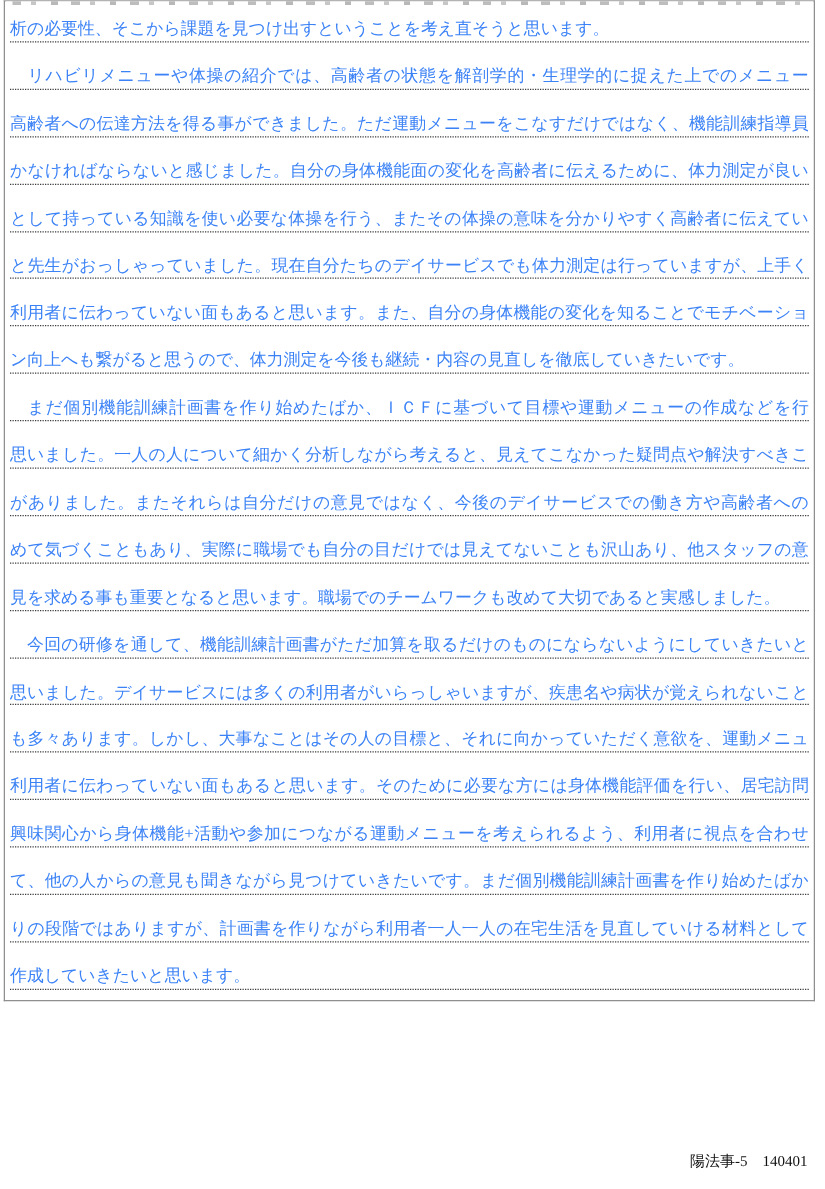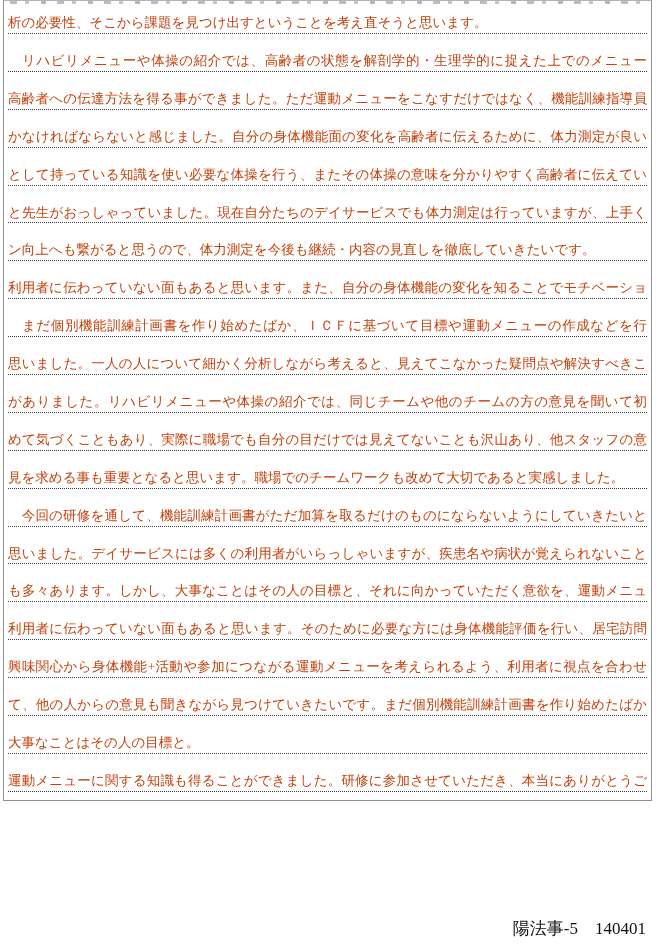--- a/index.html
+++ b/index.html
@@ -42,21 +42,21 @@
       #b8b8b8 31px 36px, transparent 36px 47px
     );
   }
   .row {
     box-sizing: border-box;
     height: 37.9px;
     padding: 18px 0 2px 0;
     border-bottom: 1px dotted #3c3c3c;
     font-size: 13.5px;
     line-height: 17px;
-    color: #c2410c;
+    color: #3b82f6;
     text-align: justify;
     text-align-last: justify;
     overflow: hidden;
   }
   .row.first {
     height: 30px;
     padding-top: 10px;
   }
   
   .row.end {
@@ -65,49 +65,49 @@
     white-space: nowrap;
   }
   .footer {
     position: absolute;
     left: 3px;
     top: 918px;
     width: 649px;
     box-sizing: border-box;
     padding-right: 6px;
     text-align: right;
-    font-size: 17px;
+    font-size: 12px;
     line-height: 22px;
     color: #111111;
   }
 </style>
 </head>
 <body>
 
 <div class="page">
   <div class="sheet">
     <div class="cut-remnant"></div>
     <div class="row first end">析の必要性、そこから課題を見つけ出すということを考え直そうと思います。</div>
     <div class="row full">　リハビリメニューや体操の紹介では、高齢者の状態を解剖学的・生理学的に捉えた上でのメニューや、</div>
     <div class="row full">高齢者への伝達方法を得る事ができました。ただ運動メニューをこなすだけではなく、機能訓練指導員</div>
     <div class="row full">かなければならないと感じました。自分の身体機能面の変化を高齢者に伝えるために、体力測定が良い</div>
     <div class="row full">として持っている知識を使い必要な体操を行う、またその体操の意味を分かりやすく高齢者に伝えてい</div>
     <div class="row full">と先生がおっしゃっていました。現在自分たちのデイサービスでも体力測定は行っていますが、上手く</div>
+    <div class="row full">利用者に伝わっていない面もあると思います。また、自分の身体機能の変化を知ることでモチベーショ</div>
     <div class="row end">ン向上へも繋がると思うので、体力測定を今後も継続・内容の見直しを徹底していきたいです。</div>
-    <div class="row full">利用者に伝わっていない面もあると思います。また、自分の身体機能の変化を知ることでモチベーショ</div>
     <div class="row full">　まだ個別機能訓練計画書を作り始めたばか、ＩＣＦに基づいて目標や運動メニューの作成などを行</div>
     <div class="row full">思いました。一人の人について細かく分析しながら考えると、見えてこなかった疑問点や解決すべきこと</div>
-    <div class="row full">がありました。リハビリメニューや体操の紹介では、同じチームや他のチームの方の意見を聞いて初</div>
+    <div class="row full">がありました。またそれらは自分だけの意見ではなく、今後のデイサービスでの働き方や高齢者への</div>
     <div class="row full">めて気づくこともあり、実際に職場でも自分の目だけでは見えてないことも沢山あり、他スタッフの意</div>
     <div class="row end">見を求める事も重要となると思います。職場でのチームワークも改めて大切であると実感しました。</div>
     <div class="row full">　今回の研修を通して、機能訓練計画書がただ加算を取るだけのものにならないようにしていきたいと</div>
     <div class="row full">思いました。デイサービスには多くの利用者がいらっしゃいますが、疾患名や病状が覚えられないこと</div>
     <div class="row full">も多々あります。しかし、大事なことはその人の目標と、それに向かっていただく意欲を、運動メニュ</div>
     <div class="row full">利用者に伝わっていない面もあると思います。そのために必要な方には身体機能評価を行い、居宅訪問や</div>
     <div class="row full">興味関心から身体機能+活動や参加につながる運動メニューを考えられるよう、利用者に視点を合わせ</div>
     <div class="row full">て、他の人からの意見も聞きながら見つけていきたいです。まだ個別機能訓練計画書を作り始めたばか</div>
-    <div class="row end">大事なことはその人の目標と。</div>
-    <div class="row full">運動メニューに関する知識も得ることができました。研修に参加させていただき、本当にありがとうご</div>
+    <div class="row full">りの段階ではありますが、計画書を作りながら利用者一人一人の在宅生活を見直していける材料として</div>
+    <div class="row end">作成していきたいと思います。</div>
   </div>
   <div class="footer">
     <span>陽法事-5　140401</span>
   </div>
 </div>
 
 </body></html>

